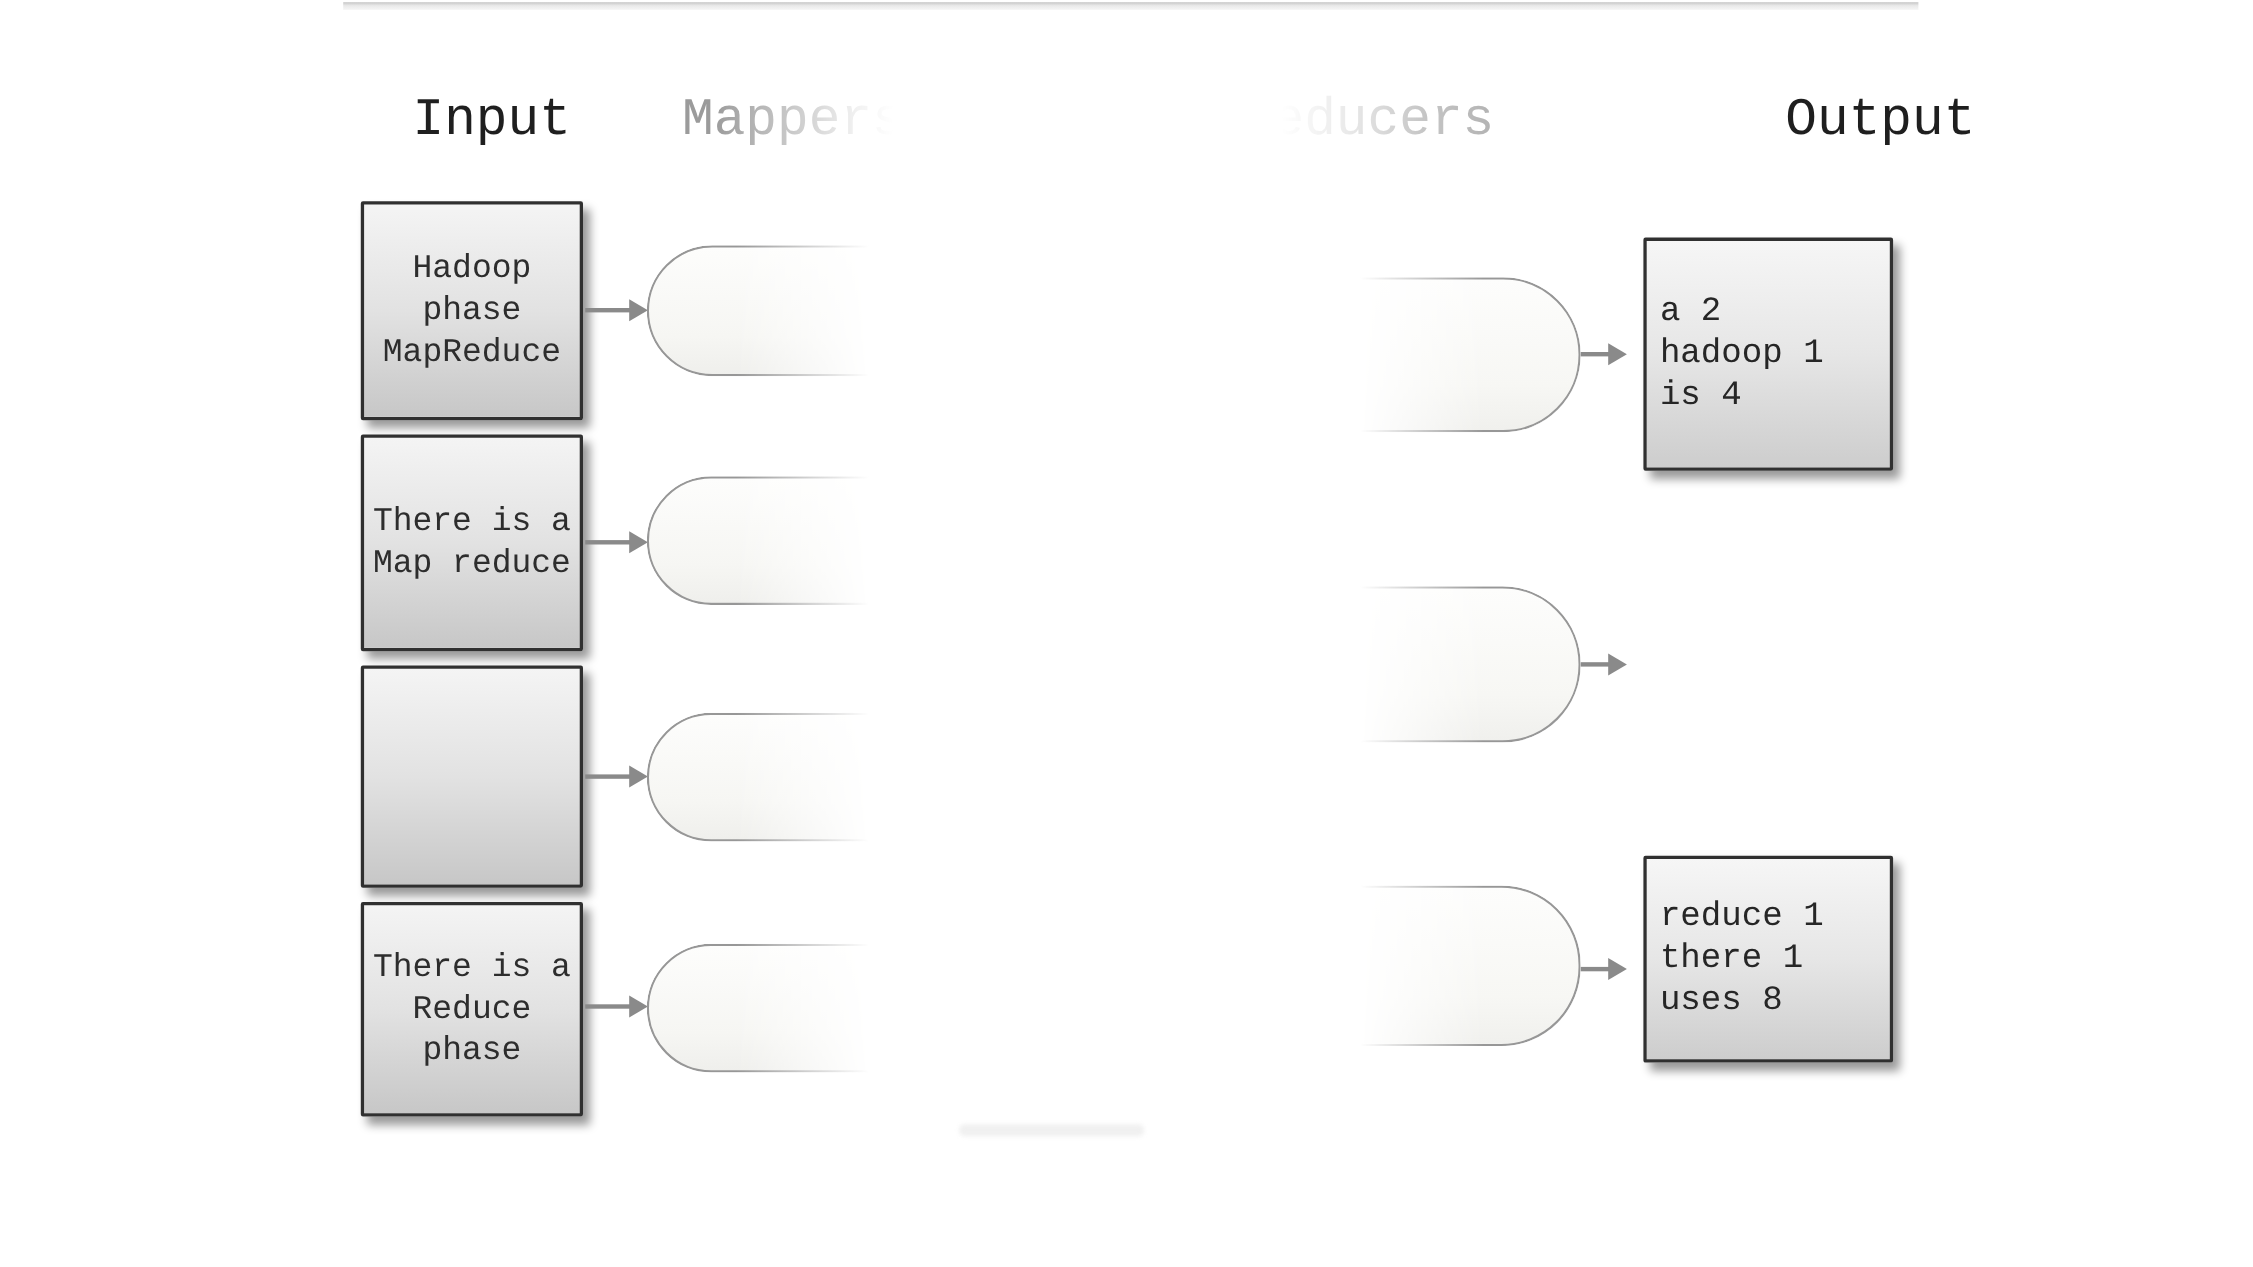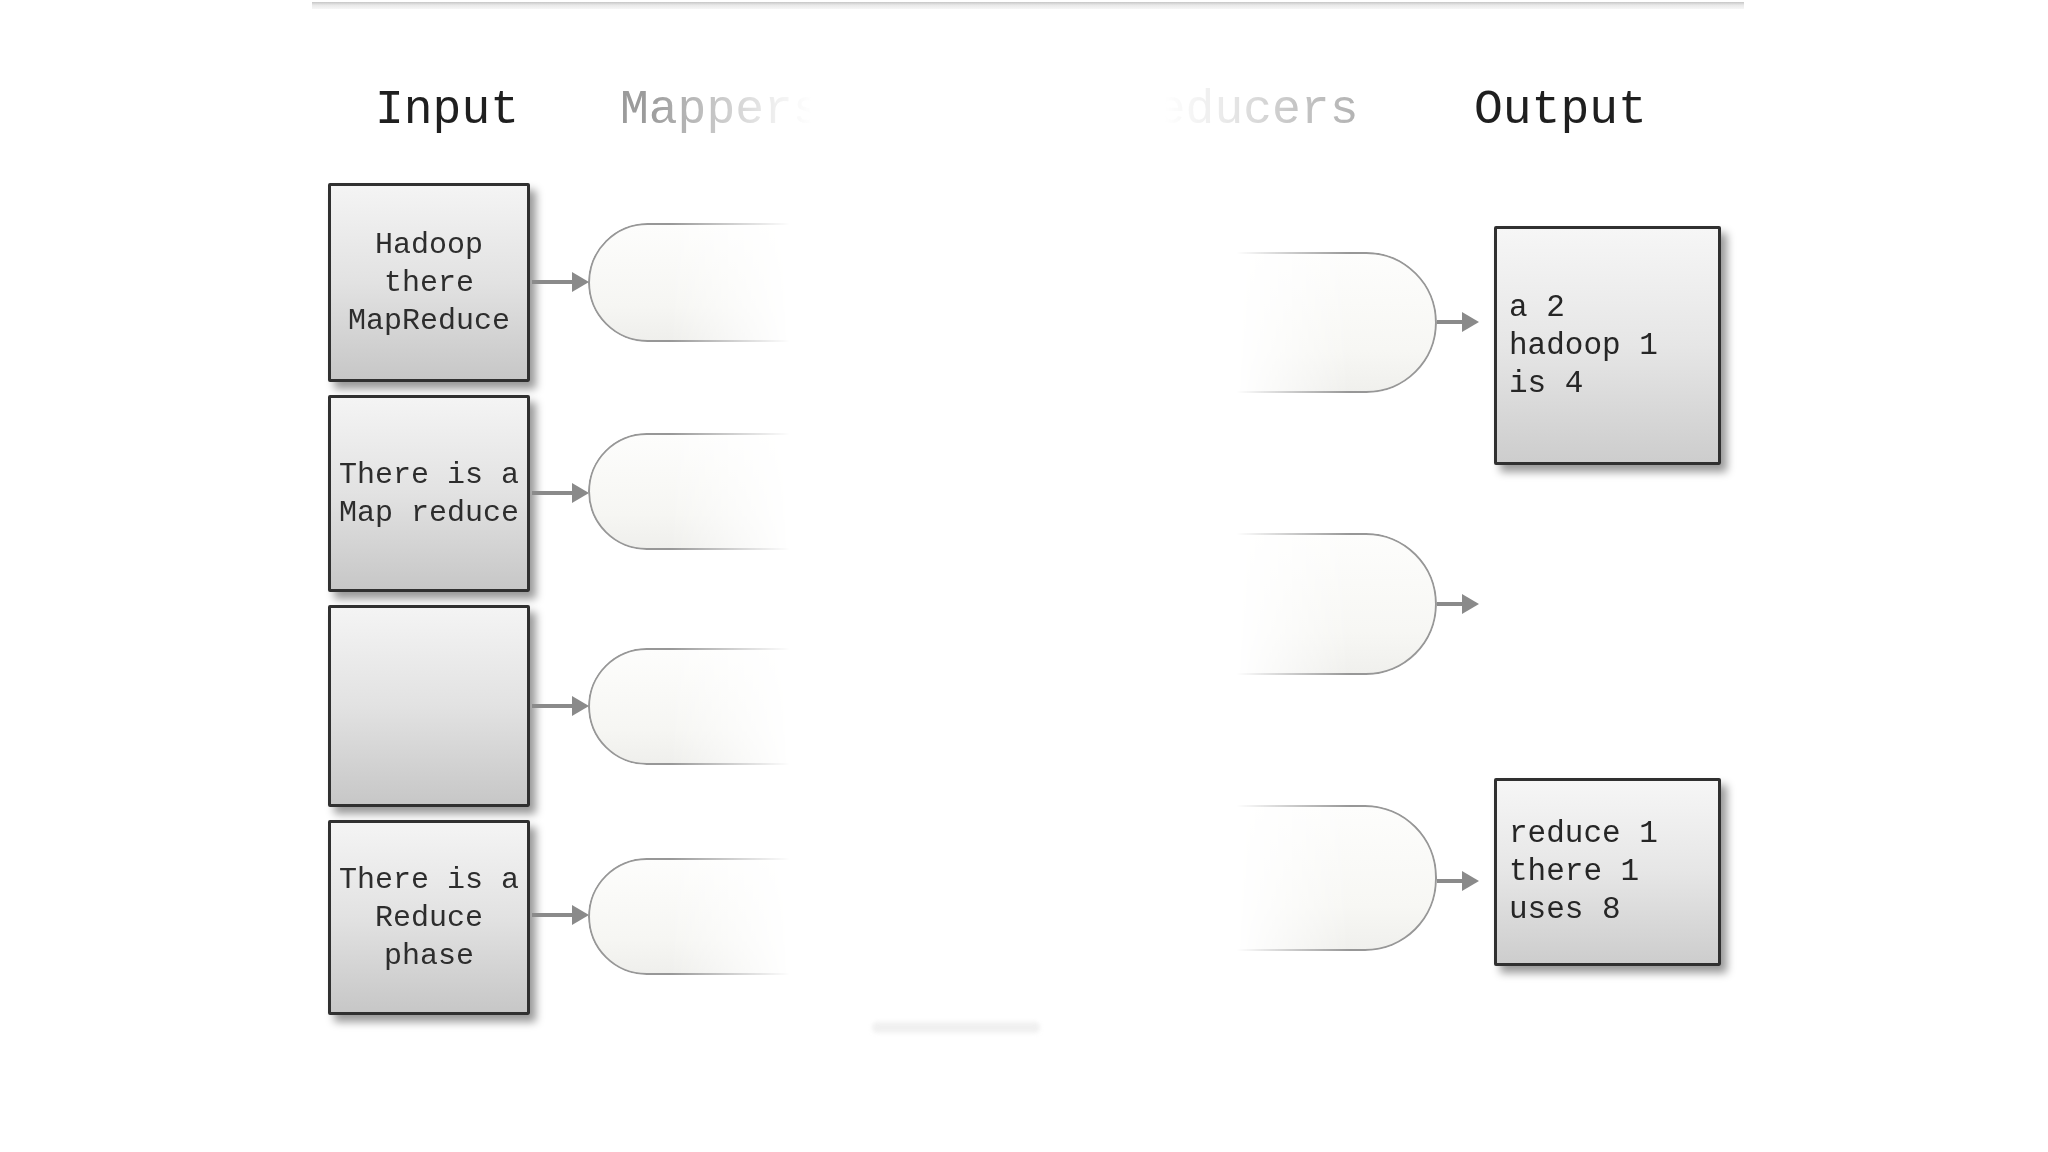--- a/index.html
+++ b/index.html
@@ -17,21 +17,21 @@
     background:linear-gradient(180deg,#c6c6c6 0%,#e9e9e9 45%,#f6f6f6 100%);
   }
 
   
   .hdr{
     position:absolute;top:84px;
     font-size:48px;line-height:52px;
     color:#1f1f1f;white-space:nowrap;
   }
   .hdr-input{left:375px;}
-  .hdr-output{left:1474px;}
+  .hdr-output{left:1623px;}
   .hdr-mappers{
     left:620px;color:#9b9b9b;
     -webkit-mask-image:linear-gradient(to right,#000 0%,#000 14%,rgba(0,0,0,.5) 52%,rgba(0,0,0,.14) 78%,transparent 95%);
     mask-image:linear-gradient(to right,#000 0%,#000 14%,rgba(0,0,0,.5) 52%,rgba(0,0,0,.14) 78%,transparent 95%);
   }
   .hdr-reducers{
     left:1128px;color:#b3b3b3;
     -webkit-mask-image:linear-gradient(to right,transparent 0%,transparent 16%,rgba(0,0,0,.28) 42%,rgba(0,0,0,.75) 72%,#000 100%);
     mask-image:linear-gradient(to right,transparent 0%,transparent 16%,rgba(0,0,0,.28) 42%,rgba(0,0,0,.75) 72%,#000 100%);
   }
@@ -47,21 +47,21 @@
   .inbox{left:328px;width:202px;align-items:center;text-align:center;}
   .inbox .line{font-size:30px;line-height:38px;color:#2d2d2d;}
   .b1{top:183px;height:199px;}
   .b2{top:395px;height:197px;}
   .b3{top:605px;height:202px;}
   .b4{top:820px;height:195px;}
 
   .outbox{left:1494px;width:227px;align-items:flex-start;padding-left:12px;text-align:left;
     background:linear-gradient(180deg,#f6f6f6 0%,#e6e6e6 50%,#cdcdcd 100%);}
   .outbox .line{font-size:31px;line-height:38px;color:#262626;}
-  .o1{top:226px;height:239px;}
+  .o1{top:216px;height:212px;}
   .o2{top:501px;height:214px;}
   .o3{top:778px;height:188px;}
 
   
   .mapper{
     position:absolute;box-sizing:border-box;
     left:588px;width:215px;
     border:2px solid #979797;
     border-radius:60px 0 0 60px;
     background:linear-gradient(180deg,#fdfdfc 0%,#f6f6f3 70%,#efefec 100%);
@@ -121,21 +121,21 @@
 <div class="stage">
 
   <div class="top-rule"></div>
 
   <div class="hdr hdr-input">Input</div>
   <div class="hdr hdr-reducers">Reducers</div>
   <div class="hdr hdr-mappers">Mappers</div>
   <div class="hdr hdr-output">Output</div>
 
   <div class="box inbox b1">
-    <div class="line">Hadoop there</div>
+    <div class="line">Hadoop phase</div>
     <div class="line">MapReduce</div>
   </div>
   <div class="box inbox b2">
     <div class="line">There is a</div>
     <div class="line">Map reduce</div>
   </div>
   <div class="box inbox b3">
     <div class="line"></div>
     <div class="line"></div>
   </div>

